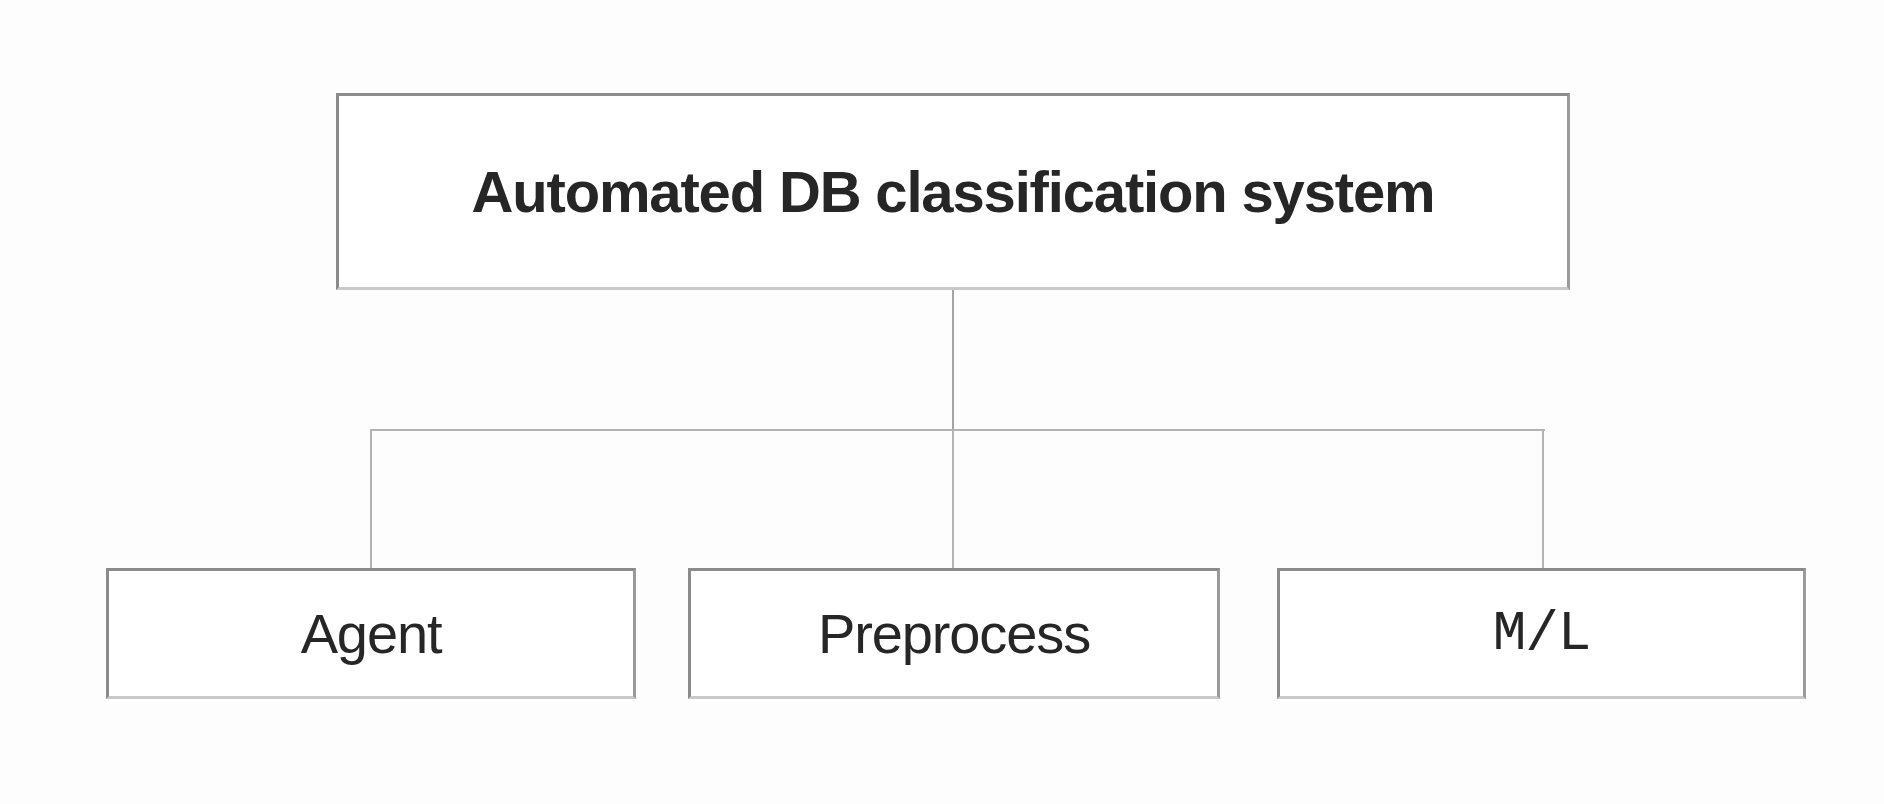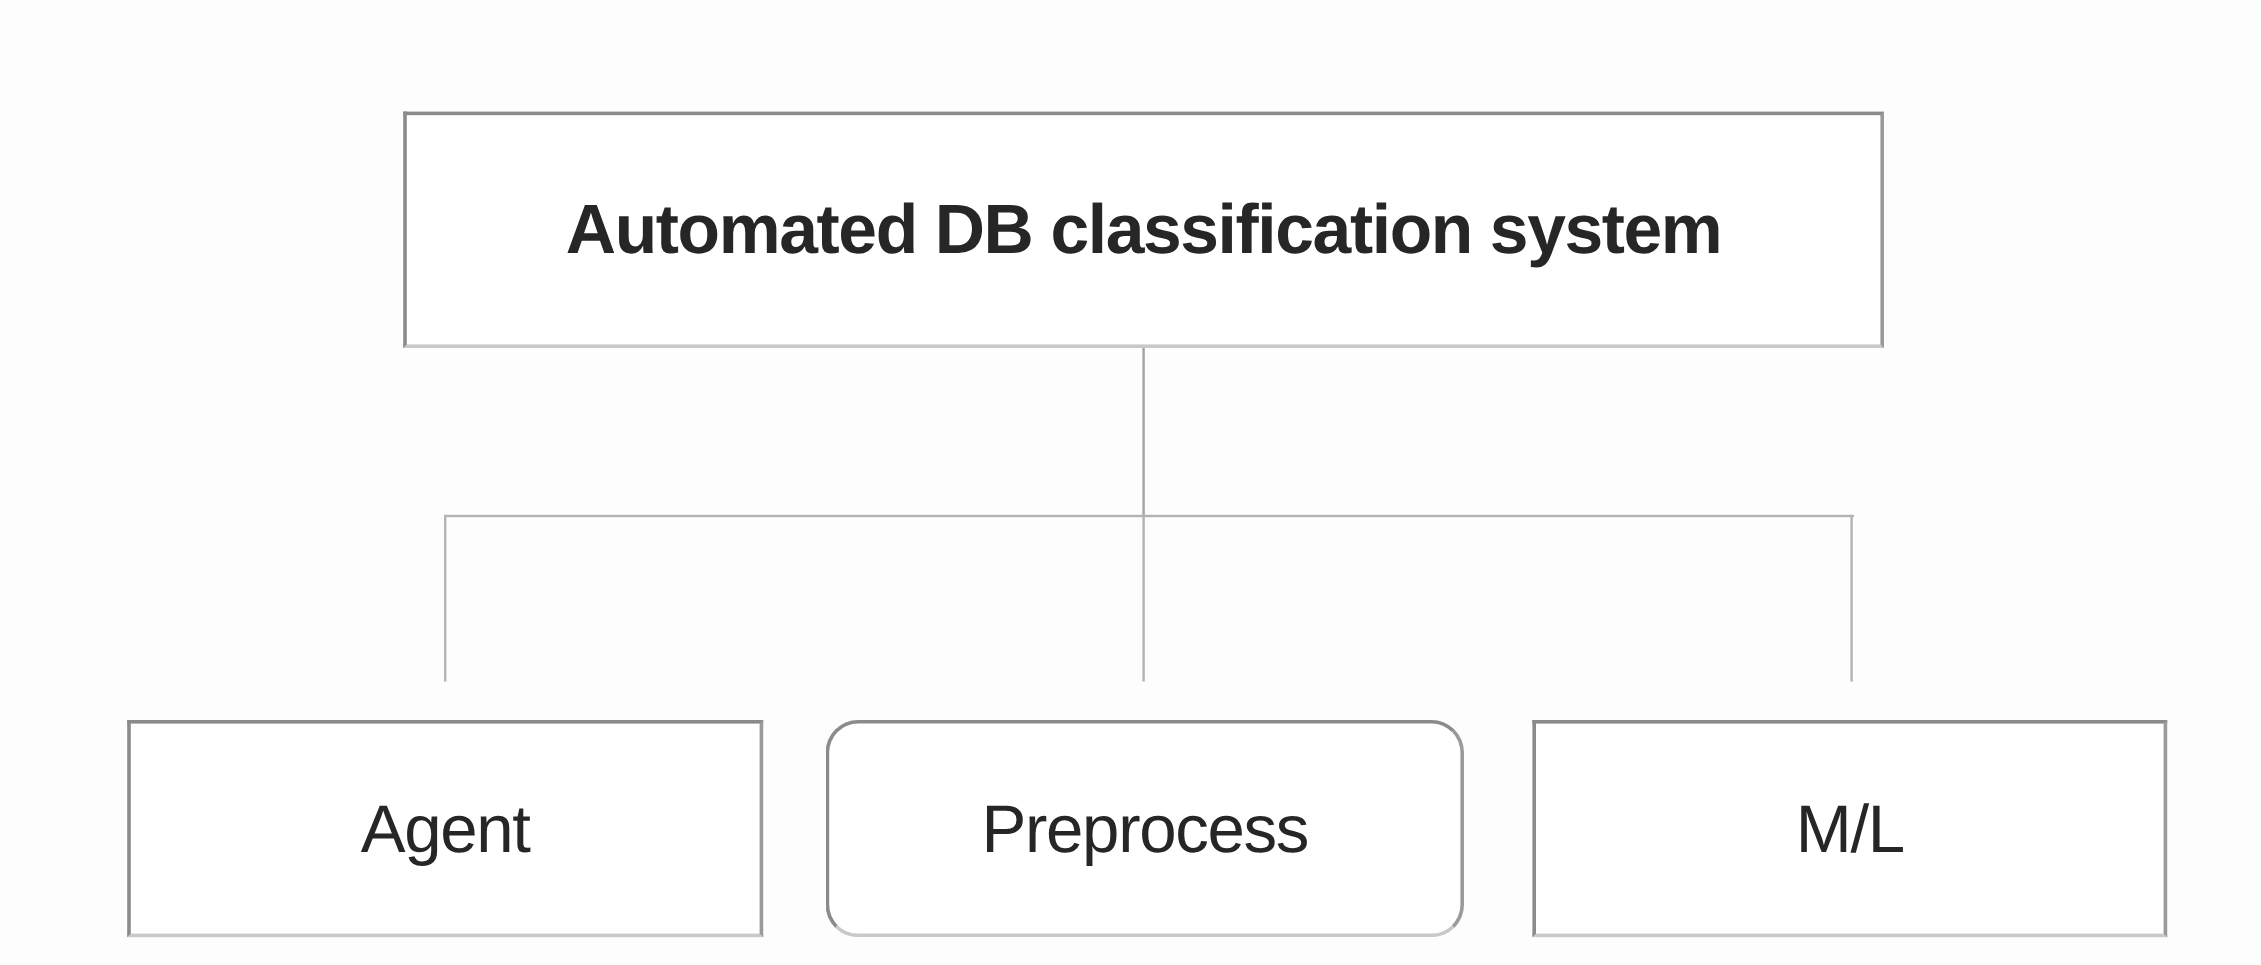--- a/index.html
+++ b/index.html
@@ -25,24 +25,24 @@
     background:var(--box-fill);
     border:3px solid var(--box-border);
     border-bottom-color:var(--box-border-light);
     border-right-color:#9a9a9a;
     color:var(--text);
     letter-spacing:-0.02em;
     white-space:nowrap;
     z-index:2;
   }
   .node-root{left:336px;top:93px;width:1234px;height:197px;font-size:58px;font-weight:bold;}
-  .node-child{top:600px;height:181px;font-size:56px;}
+  .node-child{top:568px;height:131px;font-size:56px;}
   .node-agent{left:106px;width:530px;}
-  .node-preprocess{left:688px;width:532px;border-radius:27px;}
-  .node-ml{left:1277px;width:529px;}
+  .node-preprocess{left:688px;width:532px;}
+  .node-ml{left:1277px;width:529px;font-family:Liberation Mono, monospace;}
   .line{position:absolute;background:var(--connector);z-index:1;}
   .line-trunk{left:952px;top:290px;width:2px;height:141px;background:#a3a3a3;}
   .line-rail{left:371px;top:429px;width:1174px;height:2px;}
   .line-drop{width:2px;top:429px;height:139px;}
   .line-drop-agent{left:370px;}
   .line-drop-preprocess{left:952px;}
   .line-drop-ml{left:1542px;}
   .label{pointer-events:none;}
 </style>
 </head>

